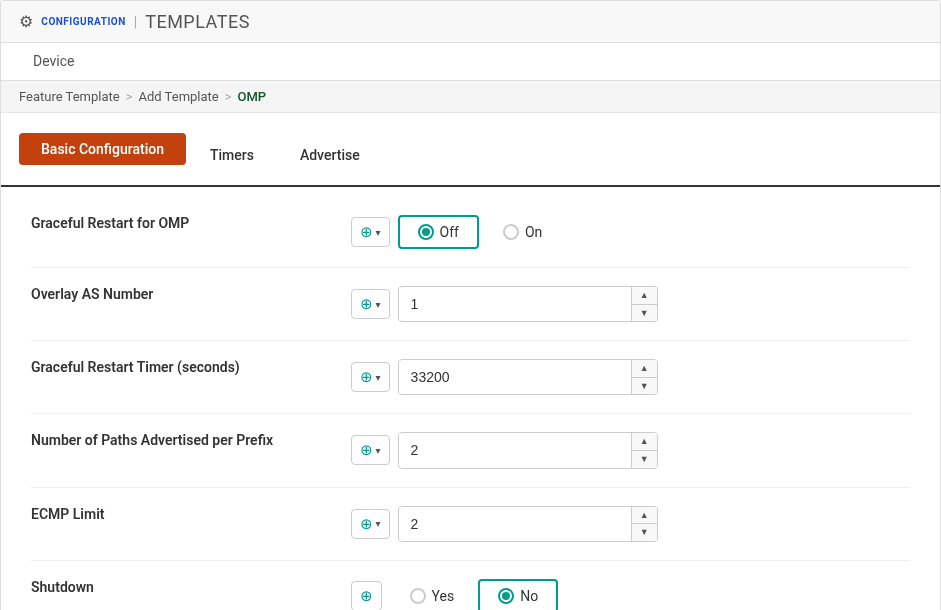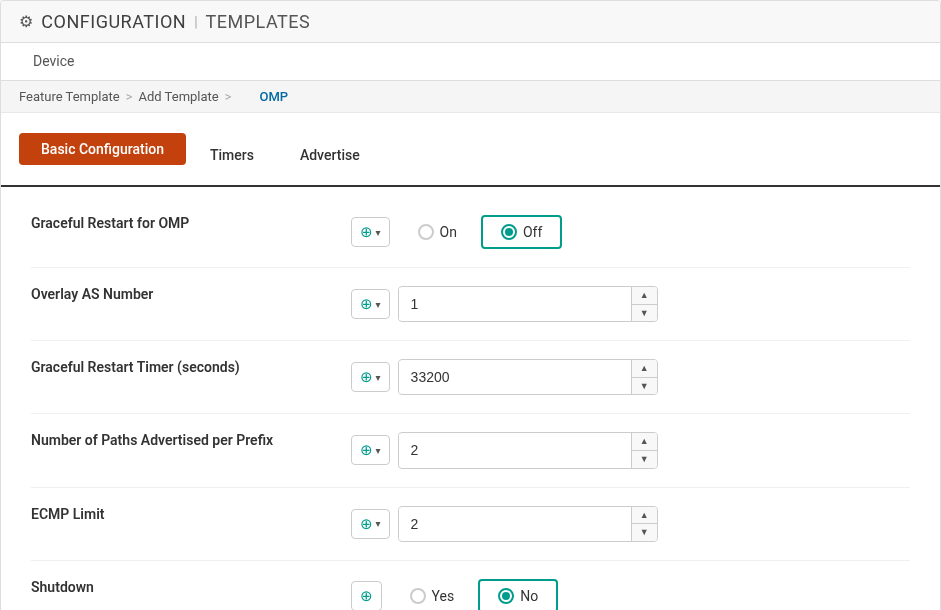--- a/index.html
+++ b/index.html
@@ -25,23 +25,23 @@
       padding: 10px 18px;
       display: flex;
       align-items: center;
       gap: 8px;
     }
     .header-icon {
       color: #555;
       font-size: 16px;
     }
     .header-title {
-      font-size: 18px;
-      font-weight: 400;
-      color: #404040;
+      font-size: 10px;
+      font-weight: 700;
+      color: #1d4ed8;
       letter-spacing: 0.5px;
     }
     .header-sep {
       color: #aaa;
       font-size: 14px;
     }
     .header-sub {
       font-size: 18px;
       color: #555;
       letter-spacing: 0.5px;
@@ -76,23 +76,22 @@
       align-items: center;
       gap: 6px;
     }
     .breadcrumb-link {
       color: #555;
     }
     .breadcrumb-sep {
       color: #aaa;
     }
     .breadcrumb-current {
-      color: #0369a1;
+      color: #14532d;
       font-weight: 500;
-      margin-left: 22px;
     }
     .section-tabs {
       display: flex;
       align-items: center;
       padding: 14px 18px;
       gap: 2px;
       border-bottom: 2px solid #333;
     }
     .section-tab {
       padding: 8px 22px;
@@ -248,29 +247,29 @@
   <div class="content">
 
     <div class="form-row">
       <div class="form-label">Graceful Restart for OMP</div>
       <div class="form-control">
         <button class="globe-btn">
           <span style="color:#009c8c;font-size:15px;">⊕</span>
           <span style="font-size:10px;color:#555;">▾</span>
         </button>
         <div class="radio-group">
-          <div class="radio-option">
-            <div class="radio-circle"></div>
-            <span>On</span>
-          </div>
           <div class="radio-option selected">
             <div class="radio-circle checked">
               <div class="radio-dot"></div>
             </div>
             <span>Off</span>
+          </div>
+          <div class="radio-option">
+            <div class="radio-circle"></div>
+            <span>On</span>
           </div>
         </div>
       </div>
     </div>
 
     <div class="form-row">
       <div class="form-label">Overlay AS Number</div>
       <div class="form-control">
         <button class="globe-btn">
           <span style="color:#009c8c;font-size:15px;">⊕</span>

